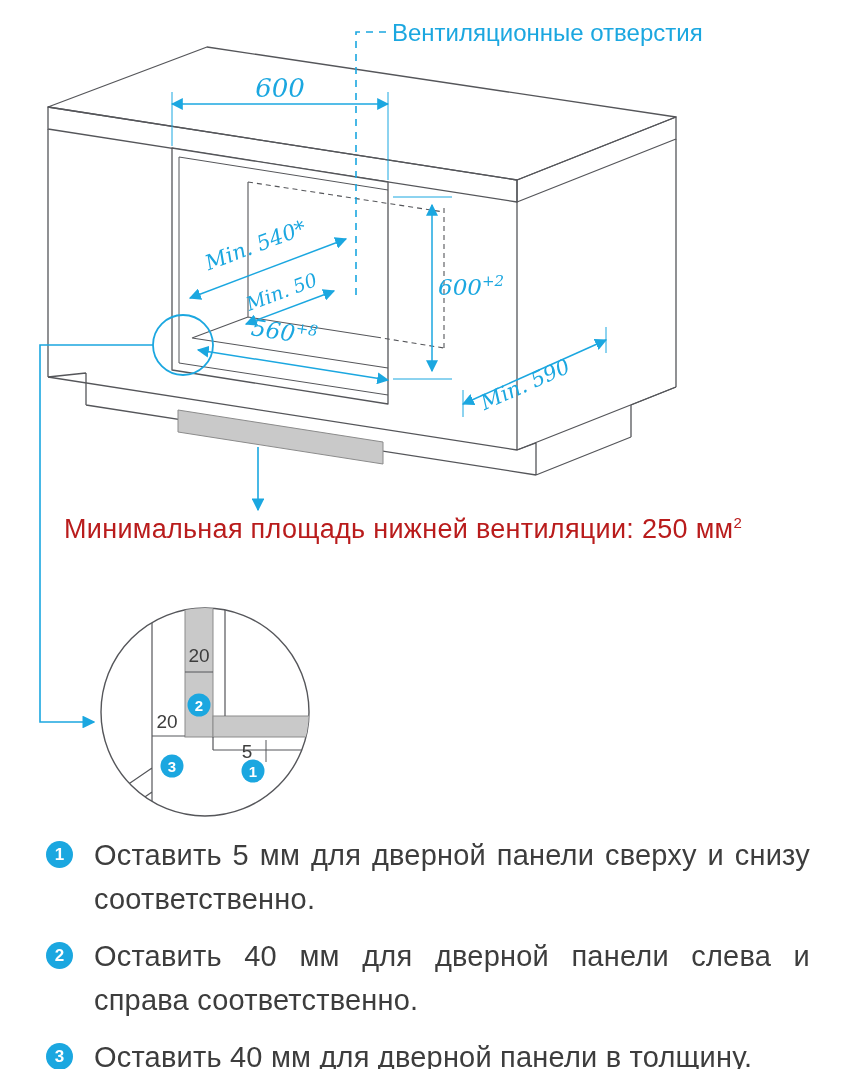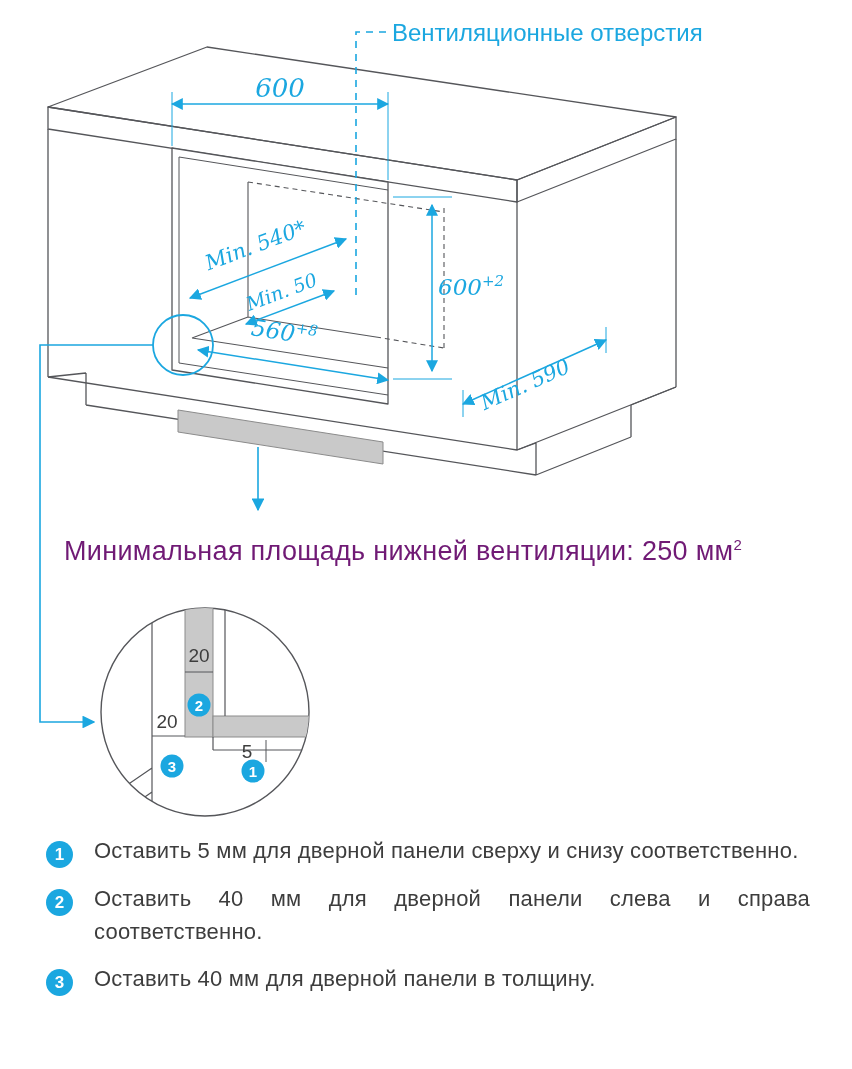--- a/index.html
+++ b/index.html
@@ -4,34 +4,34 @@
 <style>
   html,body{margin:0;padding:0;background:#fff;}
   .page{
     position:relative;width:852px;height:1069px;background:#ffffff;
     font-family:"Liberation Sans",sans-serif;overflow:hidden;
   }
   .diagram-svg{position:absolute;left:0;top:0;}
   .dim-label{font-family:"DejaVu Serif",serif;font-style:italic;fill:#1ba7e0;}
   .sans-label{font-family:"Liberation Sans",sans-serif;}
   .caption{
-    position:absolute;left:64px;top:536px;width:770px;
-    font-size:27px;color:#701a75;letter-spacing:.3px;
+    position:absolute;left:64px;top:514px;width:770px;
+    font-size:27px;color:#b91c1c;letter-spacing:.3px;
   }
   .caption sup{font-size:15px;}
   .notes{position:absolute;left:44px;top:834px;width:772px;}
   .note{display:flex;align-items:flex-start;margin-bottom:14px;}
   .note .badge{
     flex:none;width:27px;height:27px;border-radius:50%;
     background:#1ba7e0;color:#fff;font-weight:bold;font-size:17px;
     display:flex;align-items:center;justify-content:center;
     margin:7px 21px 0 2px;
   }
   .note p{
-    margin:0;width:716px;font-size:22px;line-height:1.5;color:#3d3d3d;
+    margin:0;width:716px;font-size:29px;line-height:1.5;color:#3d3d3d;
     text-align:justify;letter-spacing:.2px;
   }
 </style>
 </head>
 <body>
 
 <div class="page">
 
   <svg class="diagram-svg" width="852" height="830" viewBox="0 0 852 830">
     <defs>

